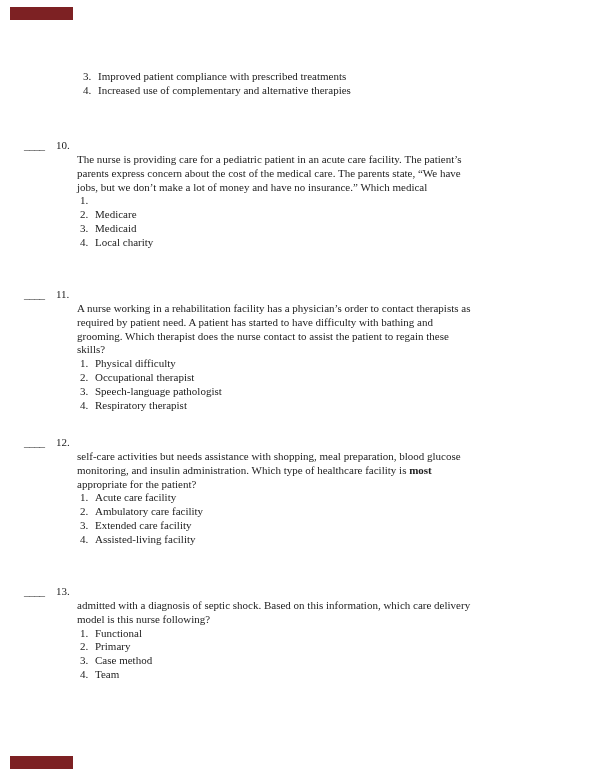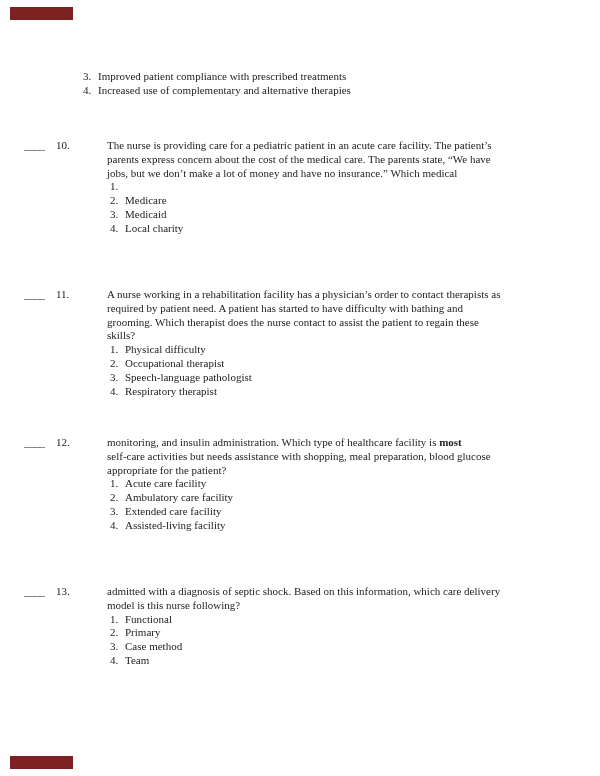--- a/index.html
+++ b/index.html
@@ -20,32 +20,32 @@
     width: 63px;
     height: 13px;
     background: var(--redaction-color, #7d2123);
   }
   .redaction-top    { left: 10px; top: 7px; }
   .redaction-bottom { left: 10px; top: 756px; }
 
   .continuation { position: absolute; left: 80px; top: 70px; }
 
   #questions { position: absolute; left: 0; top: 0; width: 100%; height: 100%; }
-  .question { position: absolute; left: 0; width: 100%; padding-left: 30px; }
+  .question { position: absolute; left: 0; width: 100%; }
   .question:nth-of-type(1) { top: 139px; }
   .question:nth-of-type(2) { top: 288px; }
   .question:nth-of-type(3) { top: 436px; }
   .question:nth-of-type(4) { top: 585px; }
 
   .blank {
     position: absolute; left: 24px; top: 0;
     letter-spacing: -0.3px; white-space: pre;
   }
   .q-num { position: absolute; left: 56px; top: 0; white-space: pre; }
-  .q-body { margin-left: 77px; margin-right: 40px; }
+  .q-body { margin-left: 77px; margin-right: 40px; margin-top: 14px; }
 
   .stem-line { white-space: pre; }
   b, .bold { font-weight: bold; }
 
   .opt-row { display: flex; padding-left: 3px; white-space: pre; }
   .opt-num { flex: 0 0 15px; width: 15px; }
   .opt-text { white-space: pre; text-align: right; }
 </style>
 </head>
 <body>
@@ -131,22 +131,22 @@
     </div>
   </div>
       </div>
     </div>
 
     <div class="question">
       <span class="blank">____</span>
       <span class="q-num">12.</span>
       <div class="q-body">
         <div class="stem">
+            <div class="stem-line">self-care activities but needs assistance with shopping, meal preparation, blood glucose</div>
             <div class="stem-line"><span>monitoring, and insulin administration. Which type of healthcare facility is </span><b>most</b></div>
-            <div class="stem-line">self-care activities but needs assistance with shopping, meal preparation, blood glucose</div>
             <div class="stem-line">appropriate for the patient?</div>
           </div>
         <div class="options">
     <div class="opt-row">
       <span class="opt-num">1.</span>
       <span class="opt-text">Acute care facility</span>
     </div>
 
     <div class="opt-row">
       <span class="opt-num">2.</span>

